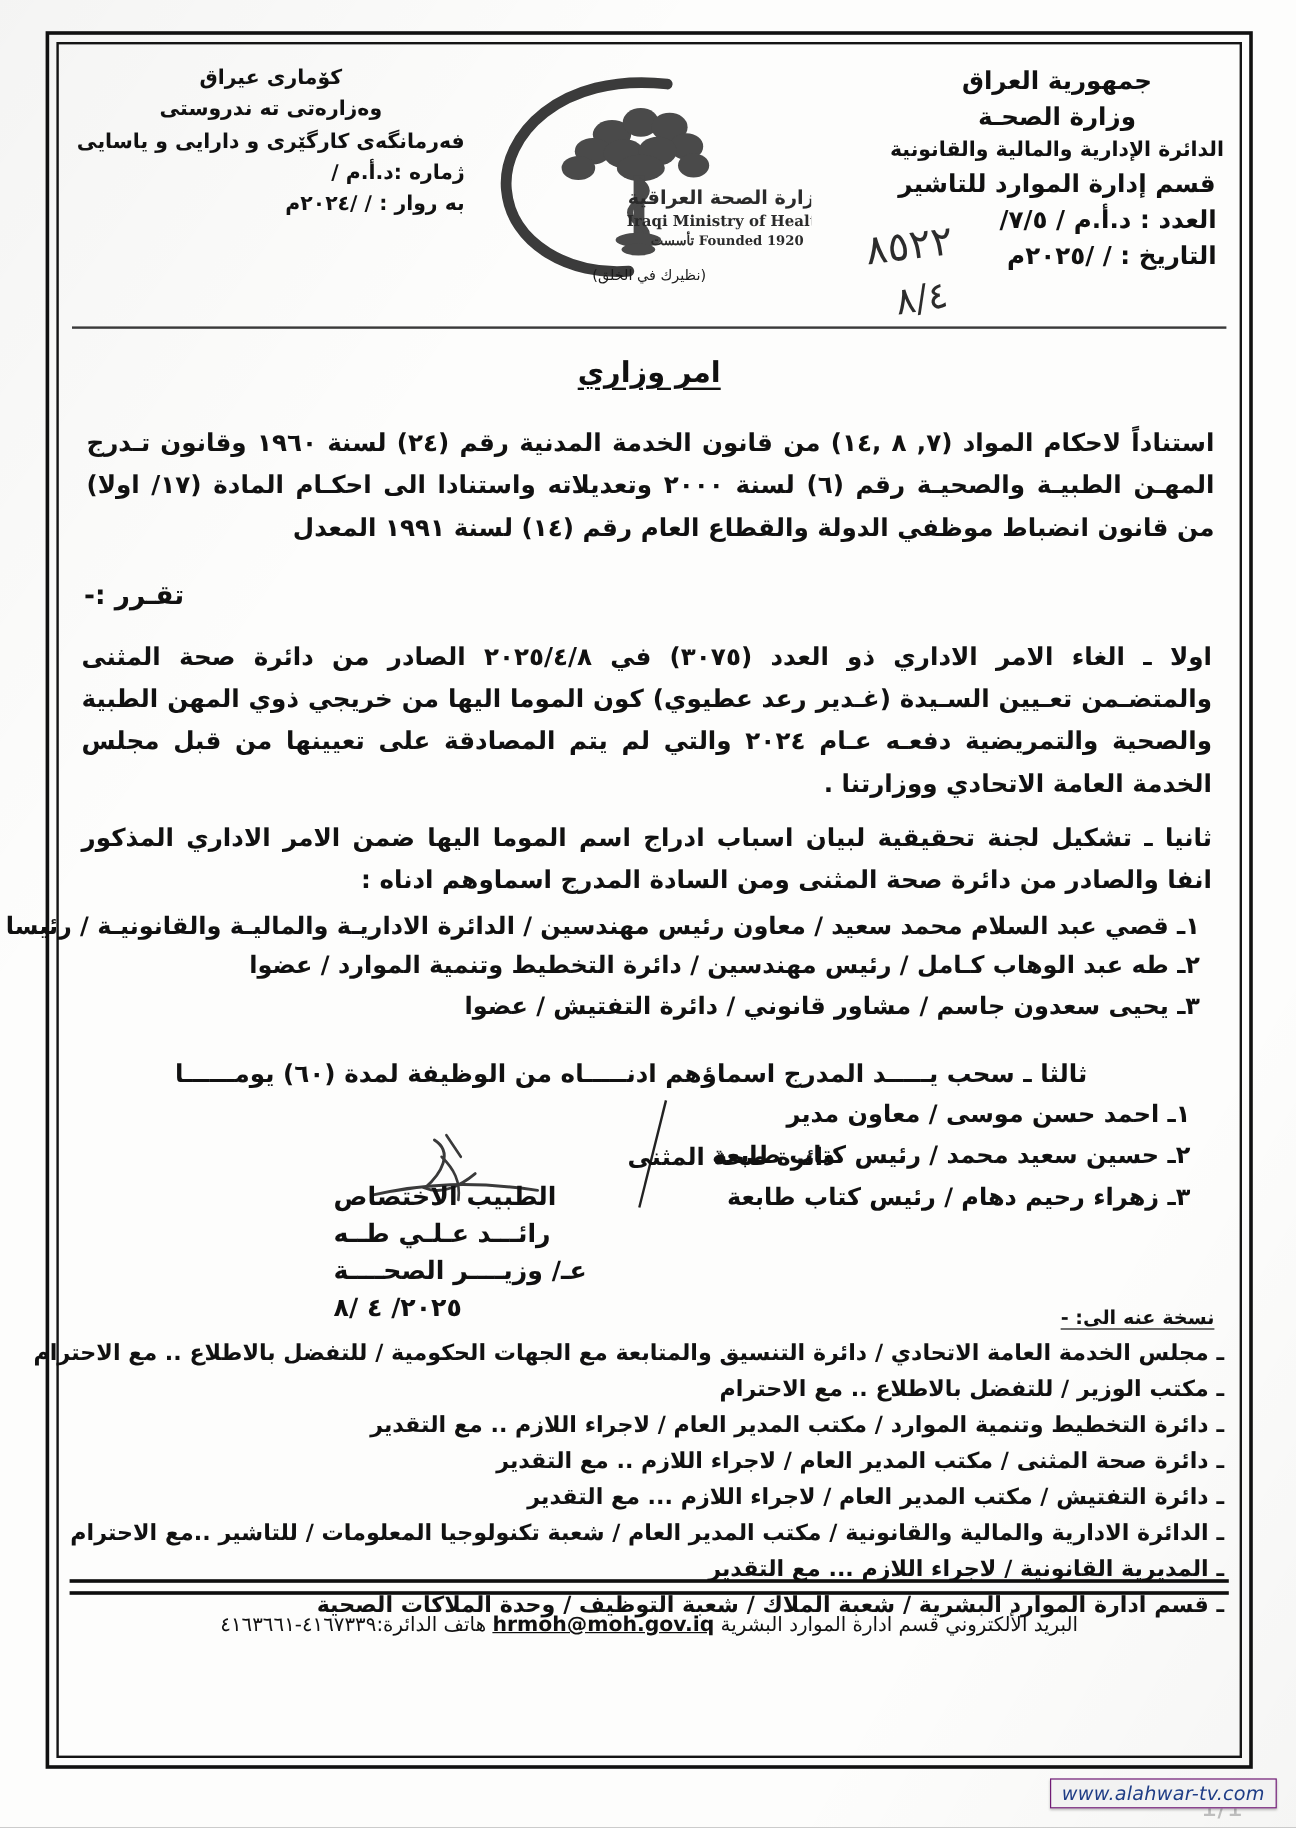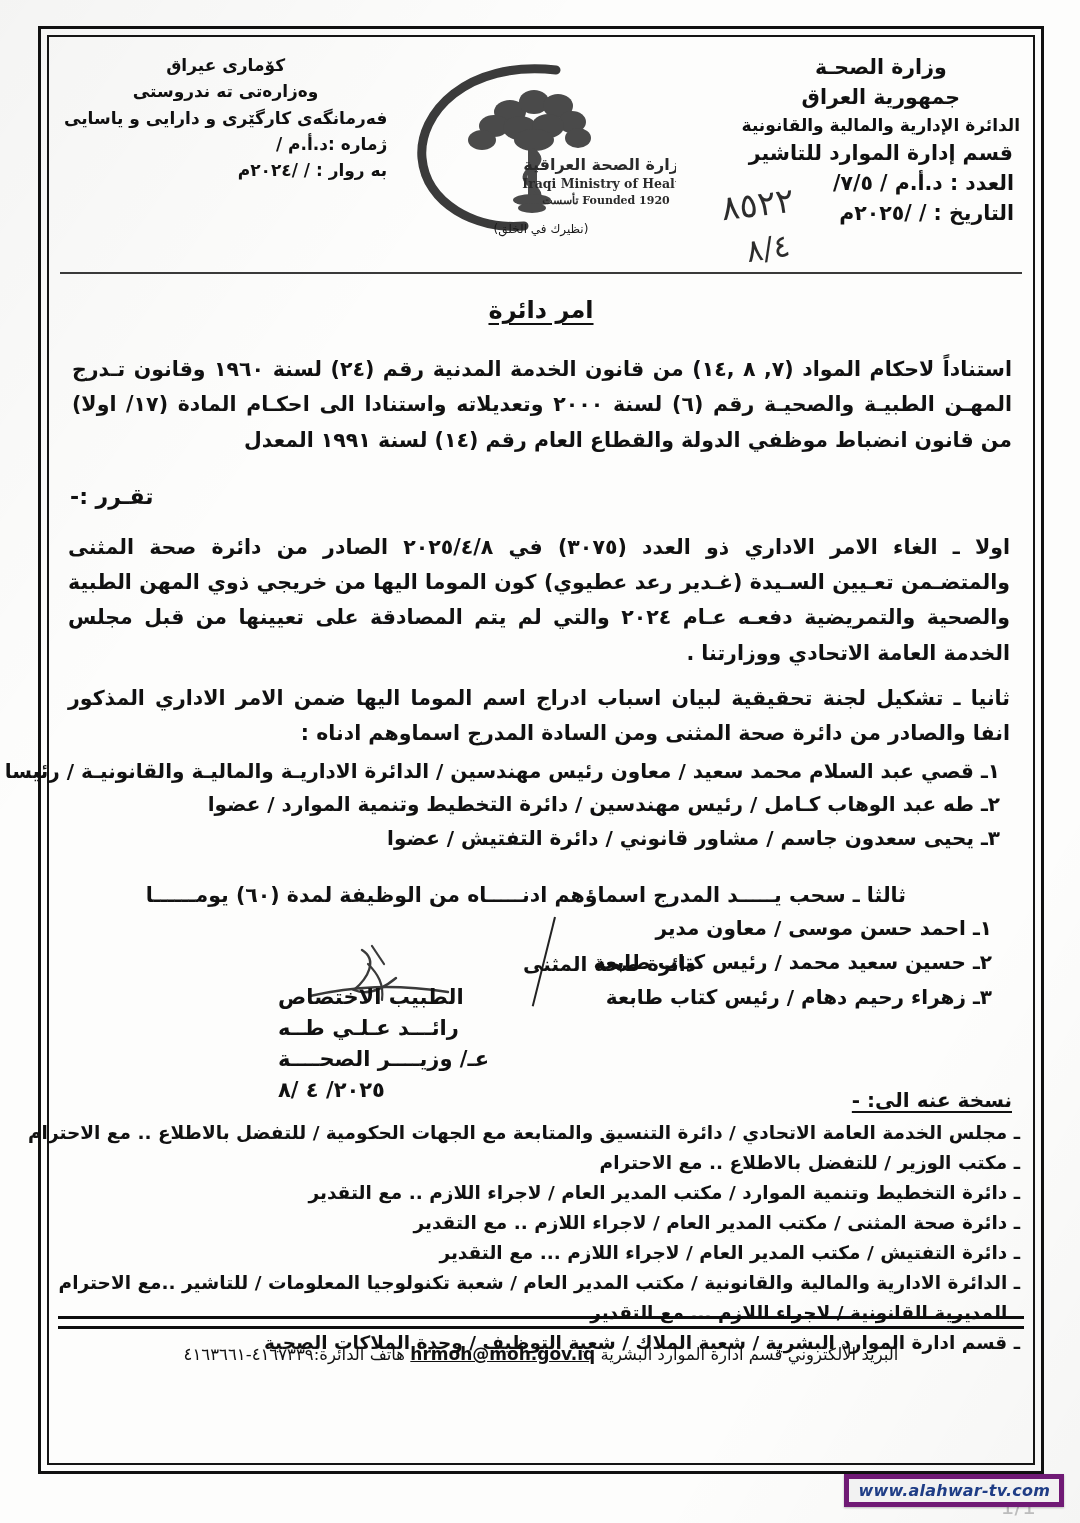--- a/index.html
+++ b/index.html
@@ -239,21 +239,21 @@
     pointer-events: none;
   }
 
   
   .copies {
     position: absolute;
     top: 1044px;
     left: 0; right: 0;
   }
   .copies-head {
-    font-size: 20px;
+    font-size: 16px;
     font-weight: bold;
     text-decoration: underline;
     text-underline-offset: 4px;
     padding-right: 14px;
   }
   .copies-list {
     list-style: none;
     margin: 6px 0 0 0;
     padding: 0 6px 0 0;
     font-size: 18.5px;
@@ -288,24 +288,24 @@
     font-weight: bold;
   }
   .footer .seg { display: inline-block; }
 
   
   .watermark {
     position: absolute;
     right: 16px;
     bottom: 16px;
     background: #f2f2f2;
-    border: 5px solid #701a75;
+    border: 1px solid #701a75;
     padding: 2px 9px;
     font-size: 16px;
-    font-weight: bold;
+    font-weight: normal;
     font-style: italic;
     color: #1f3d86;
     direction: ltr;
     letter-spacing: .2px;
     box-shadow: 0 1px 2px rgba(0,0,0,.25);
   }
   .page-mark {
     position: absolute;
     right: 44px;
     bottom: 4px;
@@ -321,22 +321,22 @@
   <div class="paper-tint"></div>
 
   <div class="frame-outer"></div>
   <div class="frame-inner"></div>
 
   <div class="content">
 
     <div class="header">
 
       <div class="hdr-block hdr-right">
+        <span class="ln">جمهورية العراق</span>
         <span class="ln">وزارة الصحـة</span>
-        <span class="ln">جمهورية العراق</span>
         <span class="ln l-wide">الدائرة الإدارية والمالية والقانونية</span>
         <span class="ln">قسم إدارة الموارد للتاشير</span>
         <span class="ln num-line">العدد : د.أ.م / ٧/٥/</span>
         <span class="ln date-line">التاريخ :    /    /٢٠٢٥م</span>
       </div>
 
       <div class="hdr-block hdr-left">
         <span class="ln">كۆماری عیراق</span>
         <span class="ln">وەزارەتی تە ندروستی</span>
         <span class="ln">فەرمانگەی کارگێری و دارایی و یاسایی</span>
@@ -375,21 +375,21 @@
       <div class="emblem-caption">(نظيرك في الخلق)</div>
 
       <div class="hand hand-num">٨٥٢٢</div>
       <div class="hand hand-date">٨/٤</div>
 
       <div class="rule-thin"></div>
     </div>
 
     <div class="body-area">
 
-      <div class="doc-title">امر دائرة</div>
+      <div class="doc-title">امر وزاري</div>
 
       <div class="para">استناداً لاحكام المواد (٧, ٨ ,١٤) من قانون الخدمة المدنية رقم (٢٤) لسنة ١٩٦٠  وقانون تـدرج المهـن الطبيـة والصحيـة رقم (٦) لسنة ٢٠٠٠ وتعديلاته واستنادا الى احكـام المادة (١٧/ اولا) من قانون انضباط موظفي الدولة والقطاع العام رقم (١٤) لسنة ١٩٩١ المعدل</div>
 
       <div class="decide">تقـرر :-</div>
 
       <div class="clause">اولا ـ الغاء الامر الاداري ذو العدد (٣٠٧٥) في ٢٠٢٥/٤/٨ الصادر من دائرة صحة المثنى والمتضـمن تعـيين السـيدة (غـدير رعد عطيوي) كون الموما اليها من خريجي ذوي المهن الطبية والصحية والتمريضية دفعـه عـام ٢٠٢٤ والتي لم يتم المصادقة على تعيينها من قبل مجلس الخدمة العامة الاتحادي ووزارتنا .</div>
 
       <div class="clause second">ثانيا ـ تشكيل لجنة تحقيقية لبيان اسباب ادراج اسم الموما اليها ضمن الامر الاداري المذكور انفا والصادر من دائرة صحة المثنى ومن السادة المدرج اسماوهم ادناه :</div>
 
       <ul class="numlist">

